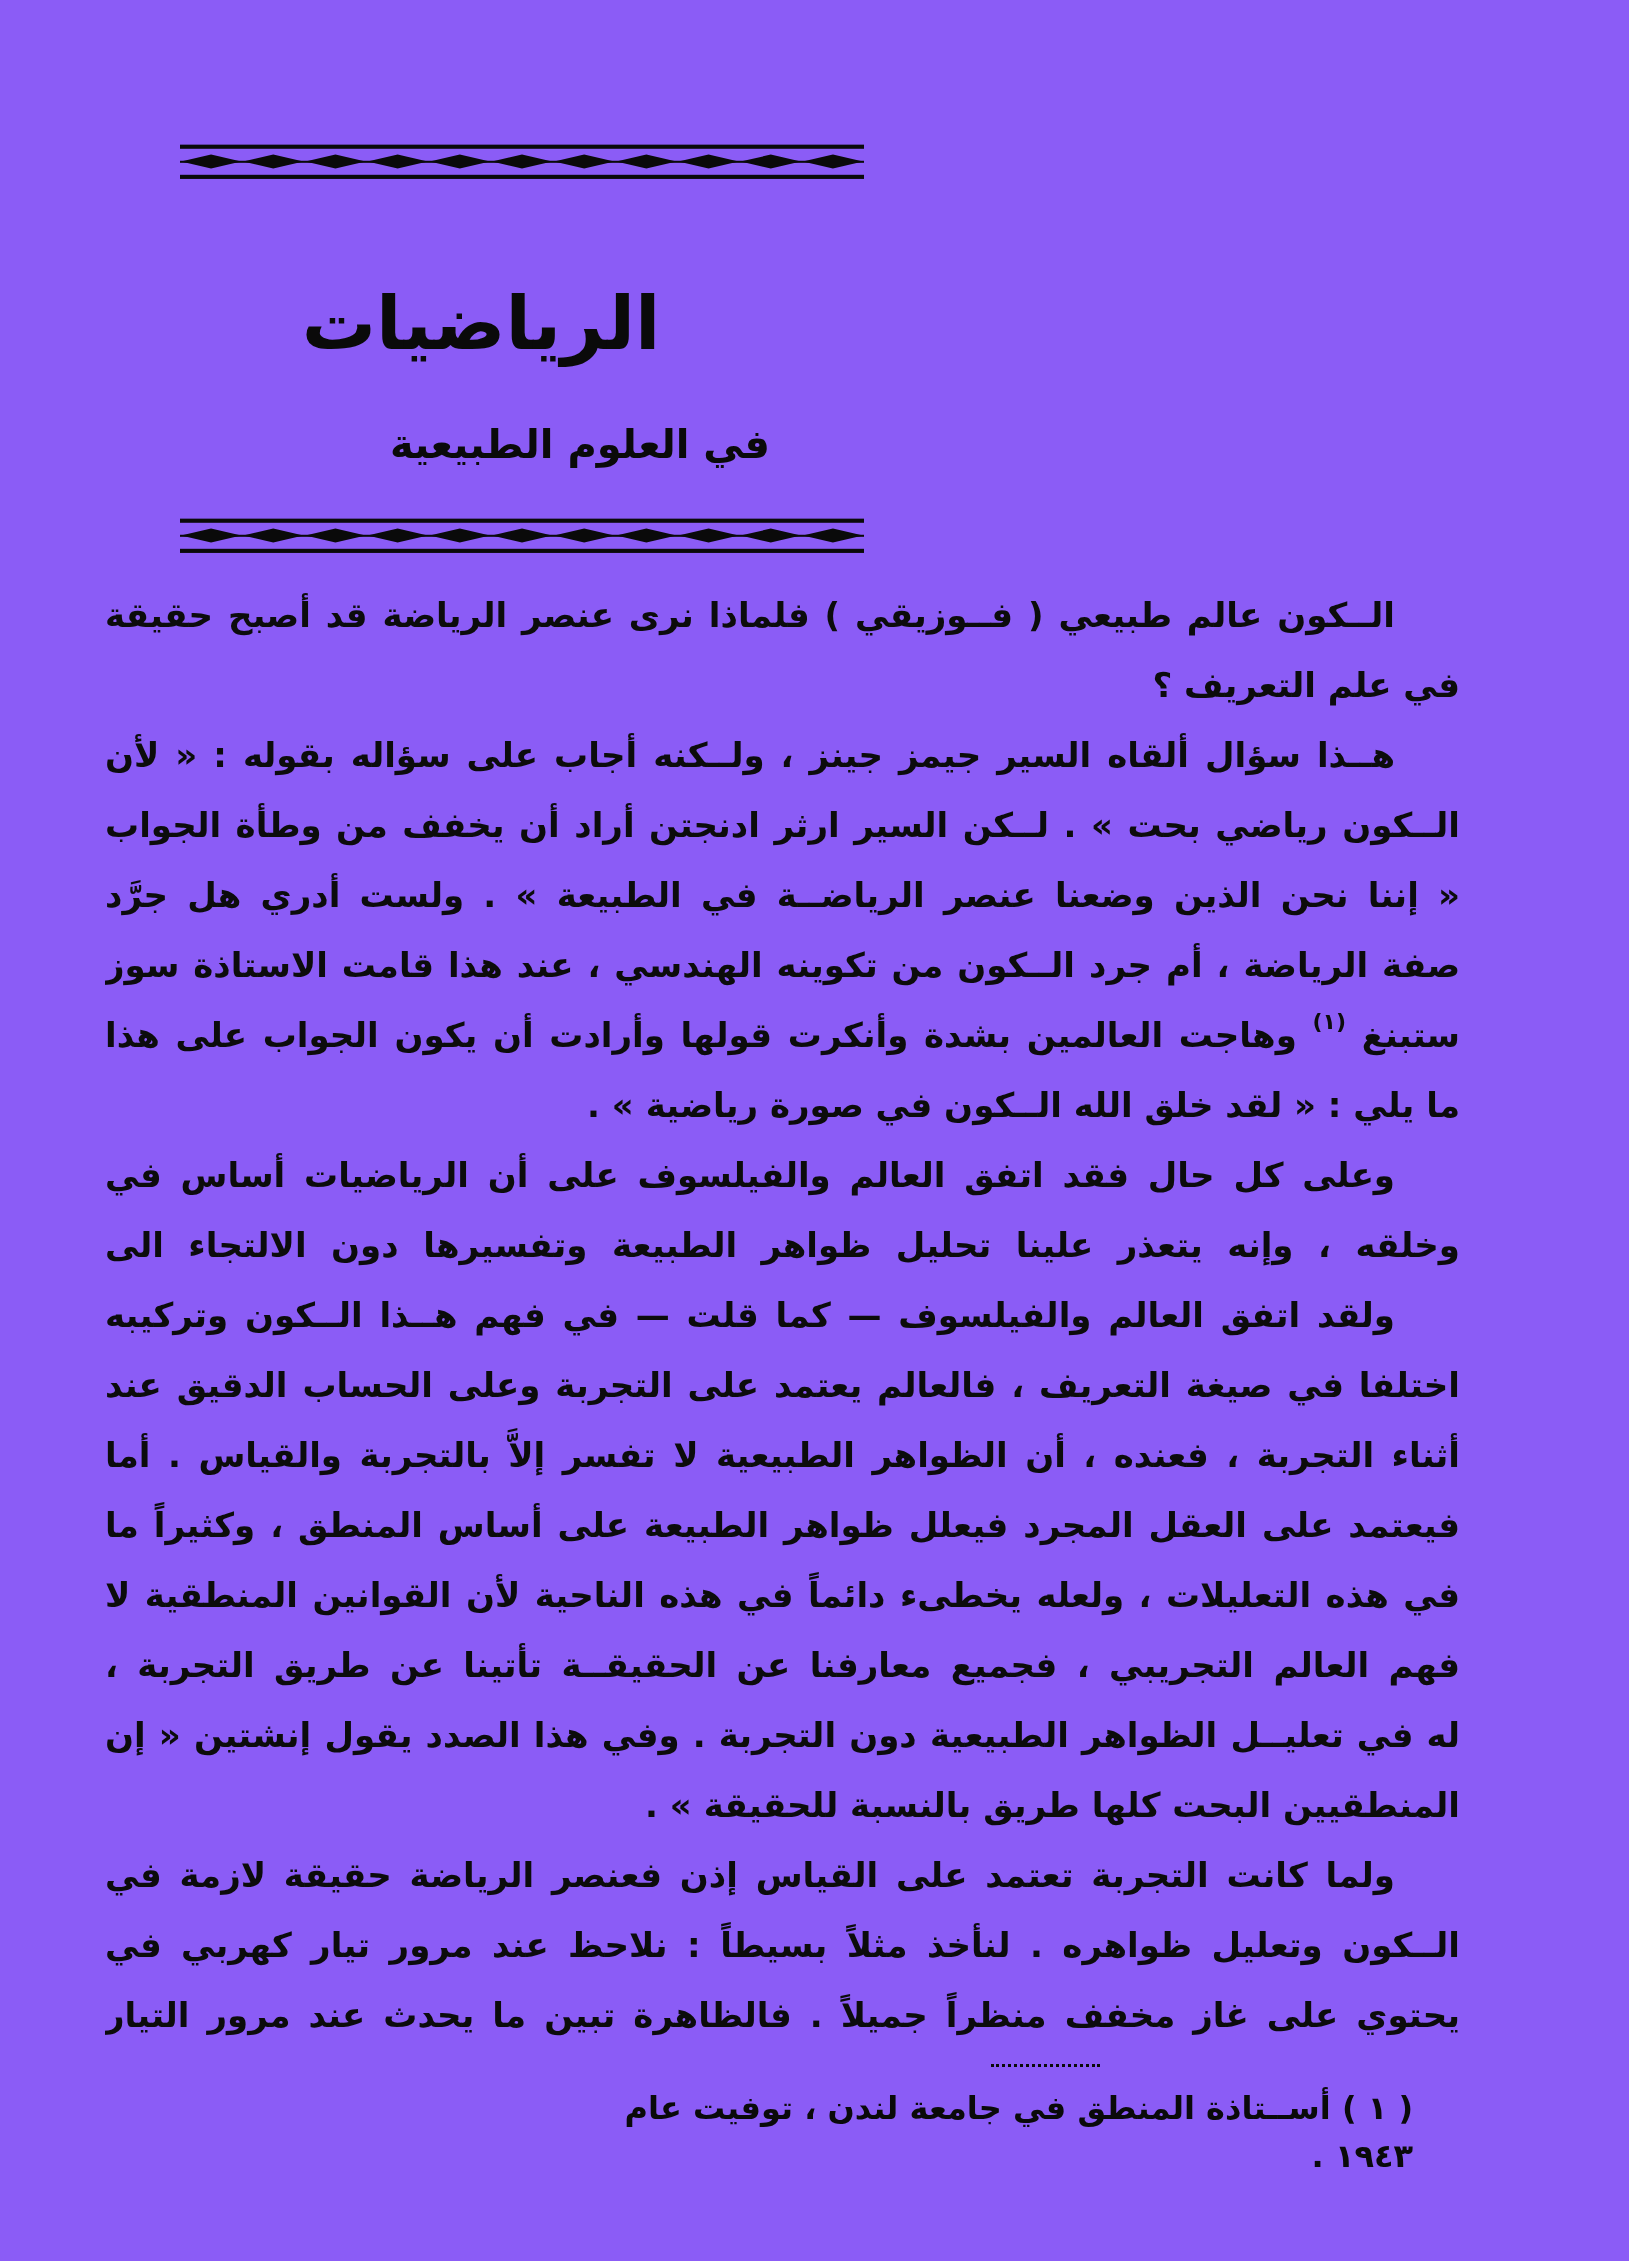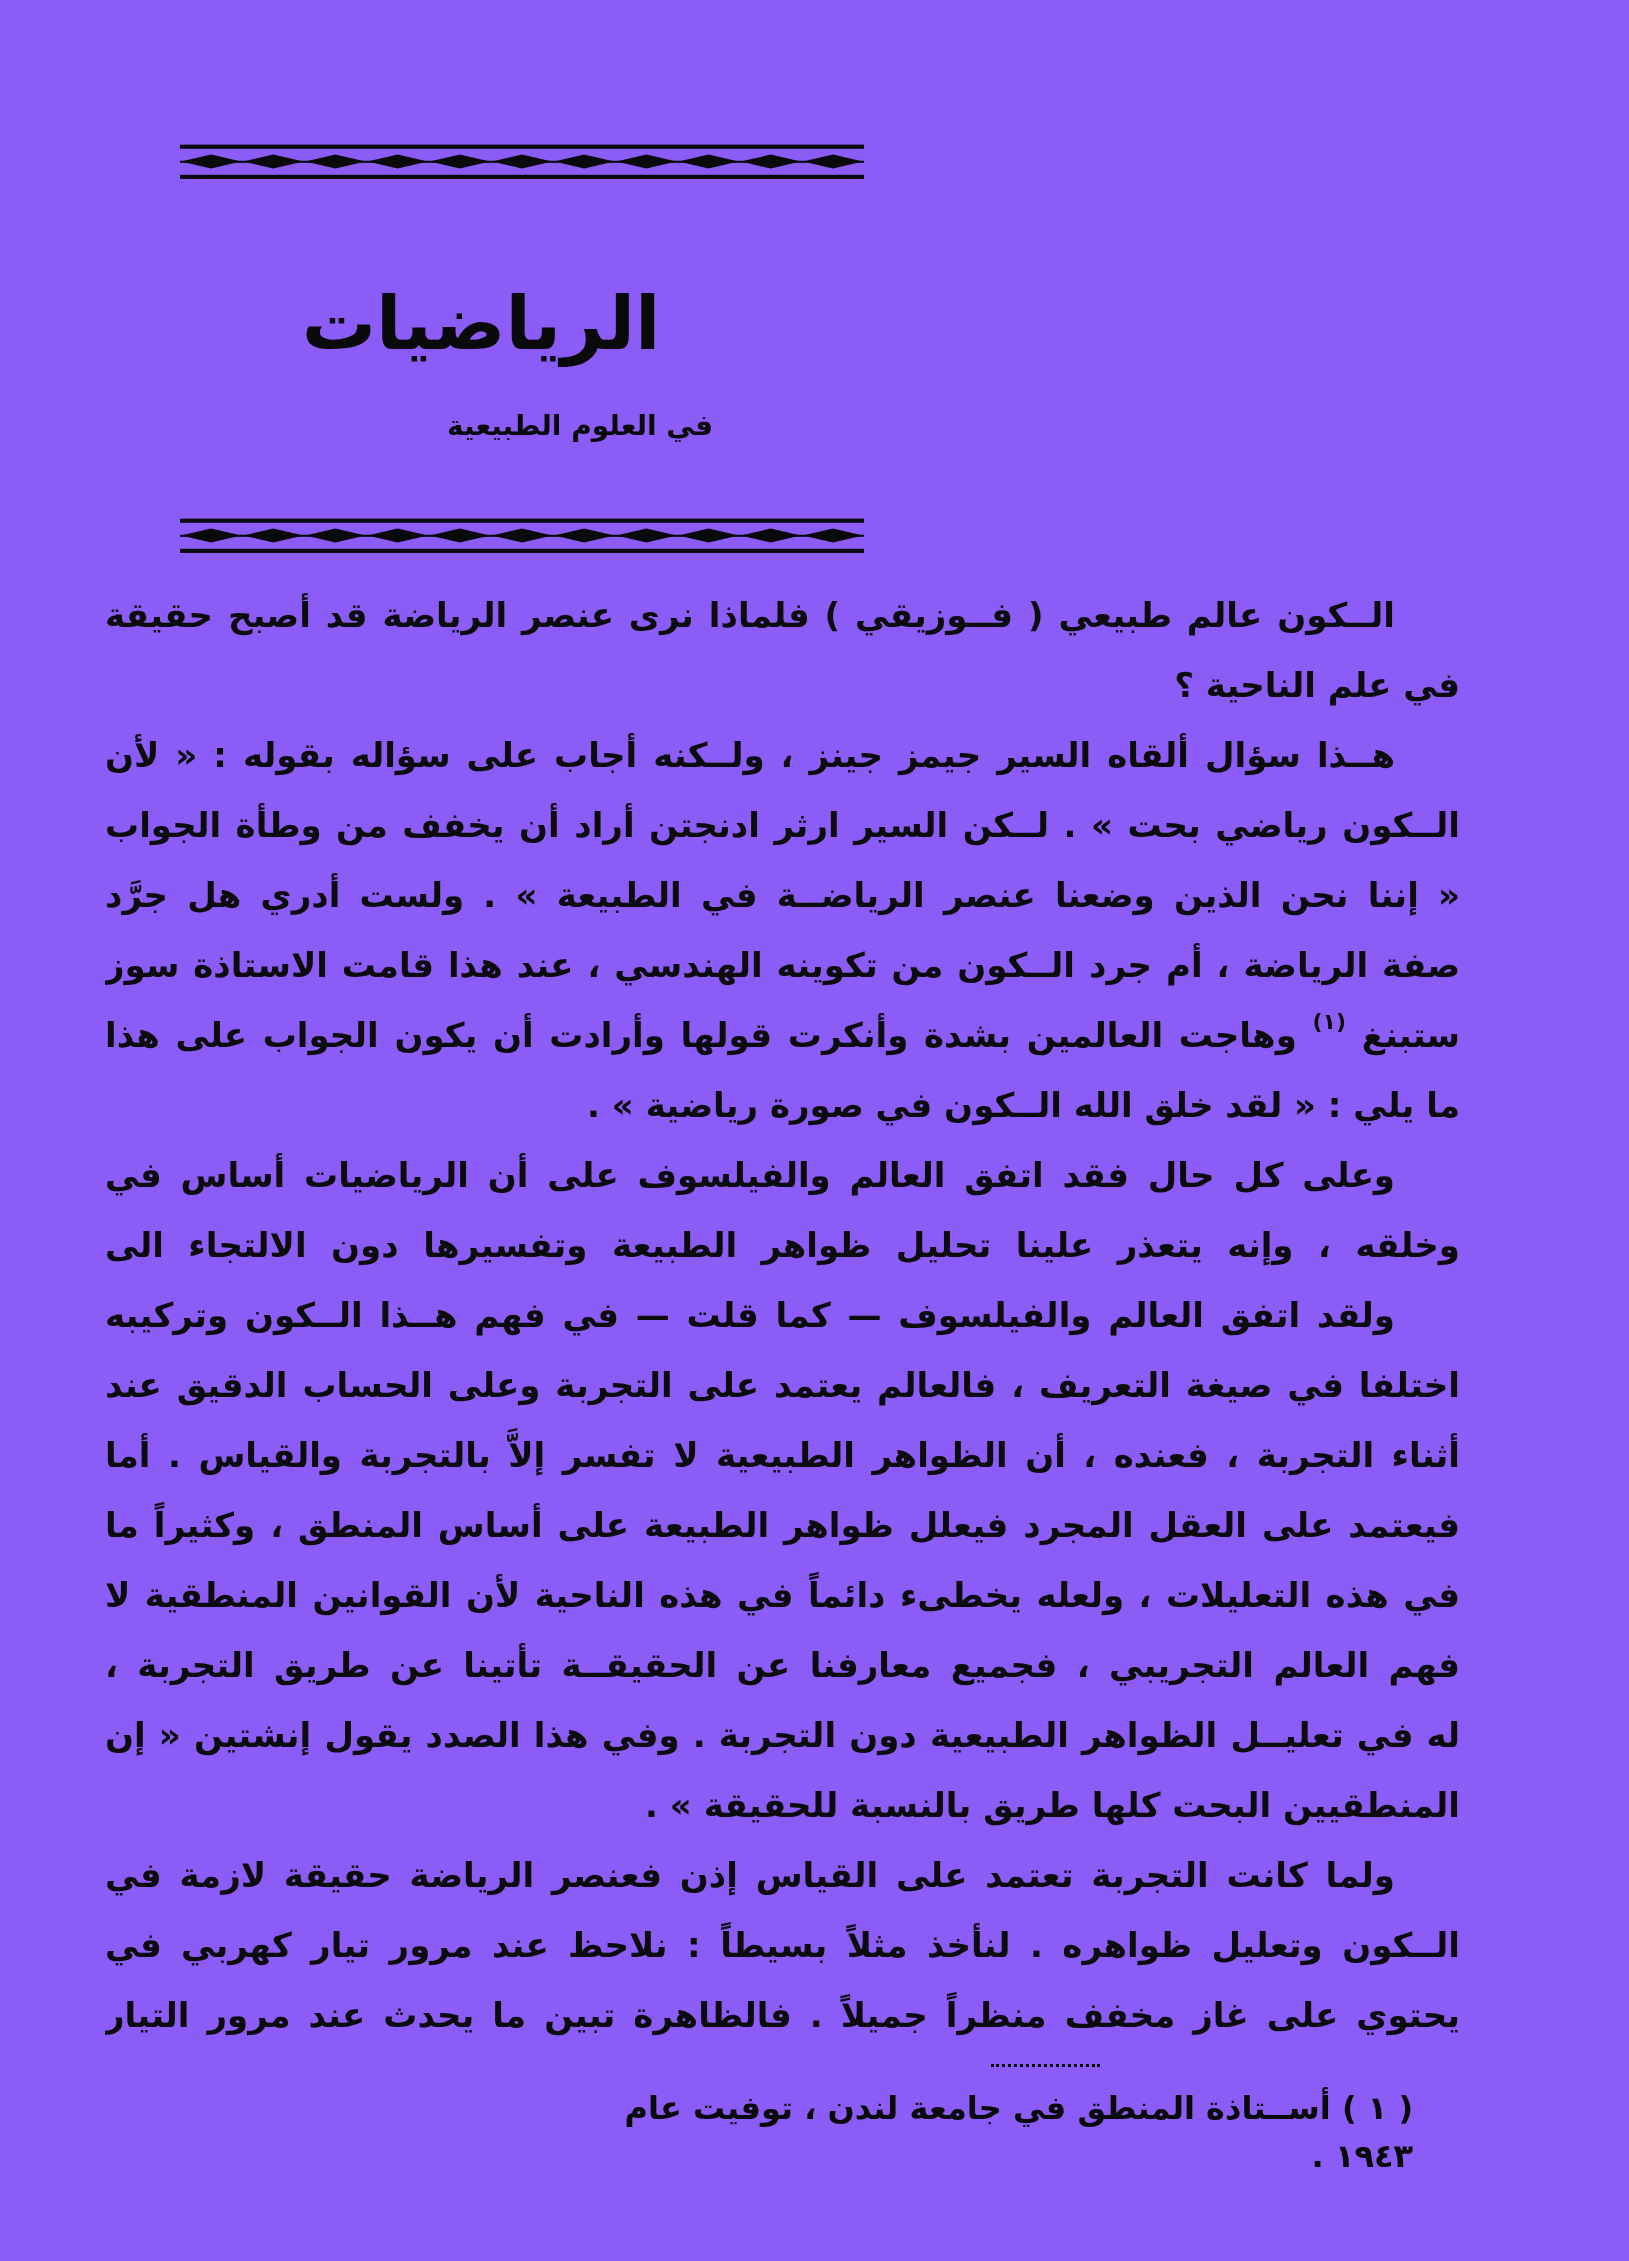--- a/index.html
+++ b/index.html
@@ -40,21 +40,21 @@
     letter-spacing:0.8px;
     line-height:1.25;
   }
   .subtitle{
     position:absolute;
     left:238px;
     width:684px;
     top:385px;
     text-align:center;
     direction:rtl;
-    font-size:28px;
+    font-size:40px;
     font-weight:bold;
     line-height:1.3;
   }
 
   
   .body-text{
     position:absolute;
     left:105px;
     top:580px;
     width:1355px;
@@ -143,21 +143,21 @@
         <polygon points="447.3636363636363,22.5 483.3636363636363,14 519.3636363636363,22.5 483.3636363636363,31"></polygon>
         <polygon points="521.7272727272726,22.5 557.7272727272726,14 593.7272727272726,22.5 557.7272727272726,31"></polygon>
         <polygon points="596.090909090909,22.5 632.090909090909,14 668.090909090909,22.5 632.090909090909,31"></polygon>
         <polygon points="670.4545454545454,22.5 706.4545454545454,14 742.4545454545454,22.5 706.4545454545454,31"></polygon>
         <polygon points="744.8181818181818,22.5 780.8181818181818,14 816.8181818181818,22.5 780.8181818181818,31"></polygon>
       </svg>
   </div>
 
   <div class="body-text">
       <div class="line first">الــكون عالم طبيعي ( فــوزيقي ) فلماذا نرى عنصر الرياضة قد أصبح حقيقة لاغنى عنها</div>
-      <div class="line short">في علم الناحية ؟</div>
+      <div class="line short">في علم التعريف ؟</div>
       <div class="line first">هــذا سؤال ألقاه السير جيمز جينز ، ولــكنه أجاب على سؤاله بقوله : « لأن خالق</div>
       <div class="line">الــكون رياضي بحت » . لــكن السير ارثر ادنجتن أراد أن يخفف من وطأة الجواب فقال :</div>
       <div class="line">« إننا نحن الذين وضعنا عنصر الرياضــة في الطبيعة » . ولست أدري هل جرَّد الخالق من</div>
       <div class="line">صفة الرياضة ، أم جرد الــكون من تكوينه الهندسي ، عند هذا قامت الاستاذة سوز انا</div>
       <div class="line">ستبنغ <sup>(١)</sup> وهاجت العالمين بشدة وأنكرت قولها وأرادت أن يكون الجواب على هذا السؤال</div>
       <div class="line short">ما يلي : « لقد خلق الله الــكون في صورة رياضية » .</div>
       <div class="line first">وعلى كل حال فقد اتفق العالم والفيلسوف على أن الرياضيات أساس في طبيعة الــكون</div>
       <div class="line">وخلقه ، وإنه يتعذر علينا تحليل ظواهر الطبيعة وتفسيرها دون الالتجاء الى الرياضيات .</div>
       <div class="line first">ولقد اتفق العالم والفيلسوف — كما قلت — في فهم هــذا الــكون وتركيبه ولــكنهما</div>
       <div class="line">اختلفا في صيغة التعريف ، فالعالم يعتمد على التجربة وعلى الحساب الدقيق عند القياسات</div>

